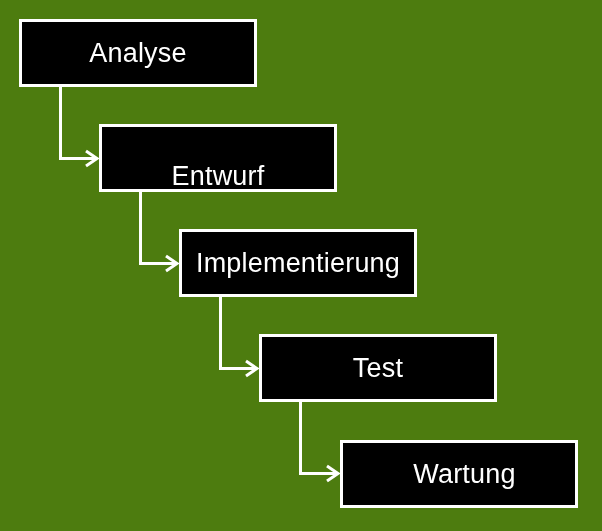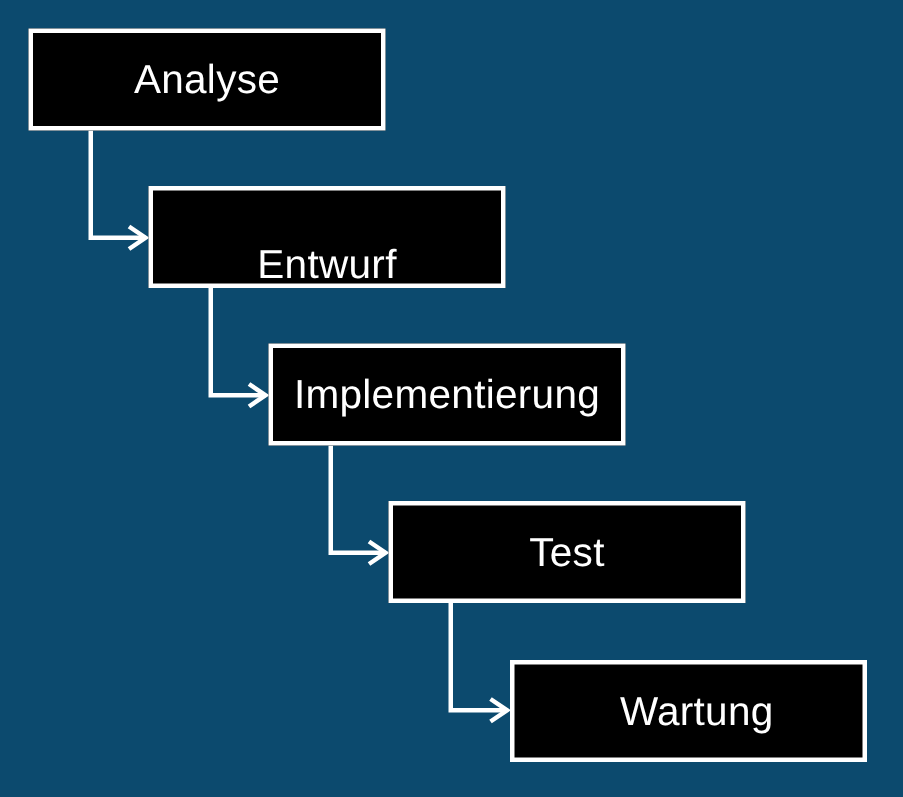--- a/index.html
+++ b/index.html
@@ -55,21 +55,21 @@
     fill: none;
     stroke: #ffffff;
     stroke-width: 3;
     stroke-linecap: butt;
     stroke-linejoin: miter;
   }
 </style>
 </head>
 <body>
 
-<div id="canvas" style="width: 602px; height: 531px; background: #0c4a6e;">
+<div id="canvas" style="width: 602px; height: 531px; background: #4d7c0f;">
 
   <svg class="connector-svg" viewBox="0 0 602 531" xmlns="http://www.w3.org/2000/svg">
     <g id="connector-group">
         <path class="connector-path" d="M 60.5 87 L 60.5 158.5 L 97 158.5" stroke="#ffffff"></path>
         <path class="arrow-head" d="M 86 151 L 97 158.5 L 86 166" stroke="#ffffff"></path>
         <path class="connector-path" d="M 140.5 192 L 140.5 263.5 L 177 263.5" stroke="#ffffff"></path>
         <path class="arrow-head" d="M 166 256 L 177 263.5 L 166 271" stroke="#ffffff"></path>
         <path class="connector-path" d="M 220.5 297 L 220.5 368.5 L 257 368.5" stroke="#ffffff"></path>
         <path class="arrow-head" d="M 246 361 L 257 368.5 L 246 376" stroke="#ffffff"></path>
         <path class="connector-path" d="M 300.5 402 L 300.5 473.5 L 338 473.5" stroke="#ffffff"></path>

